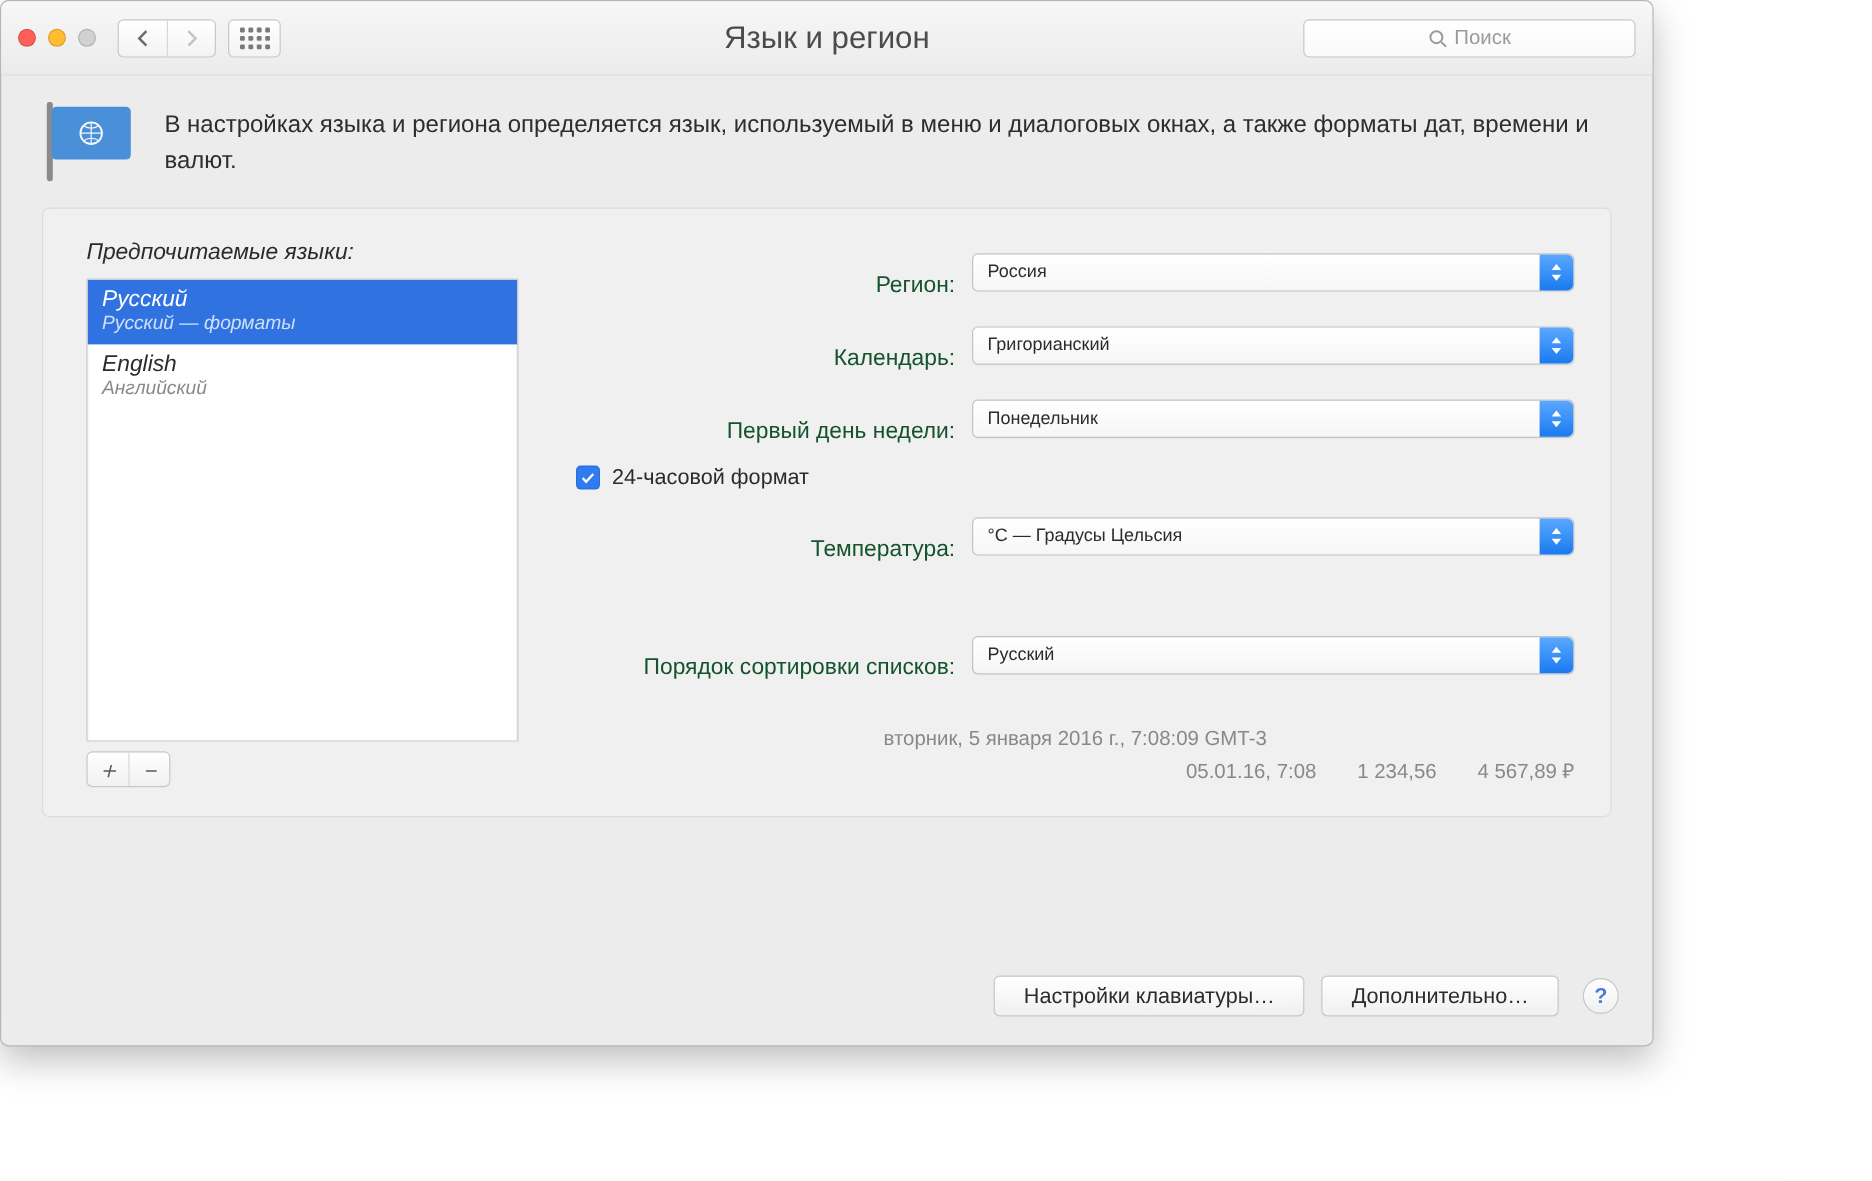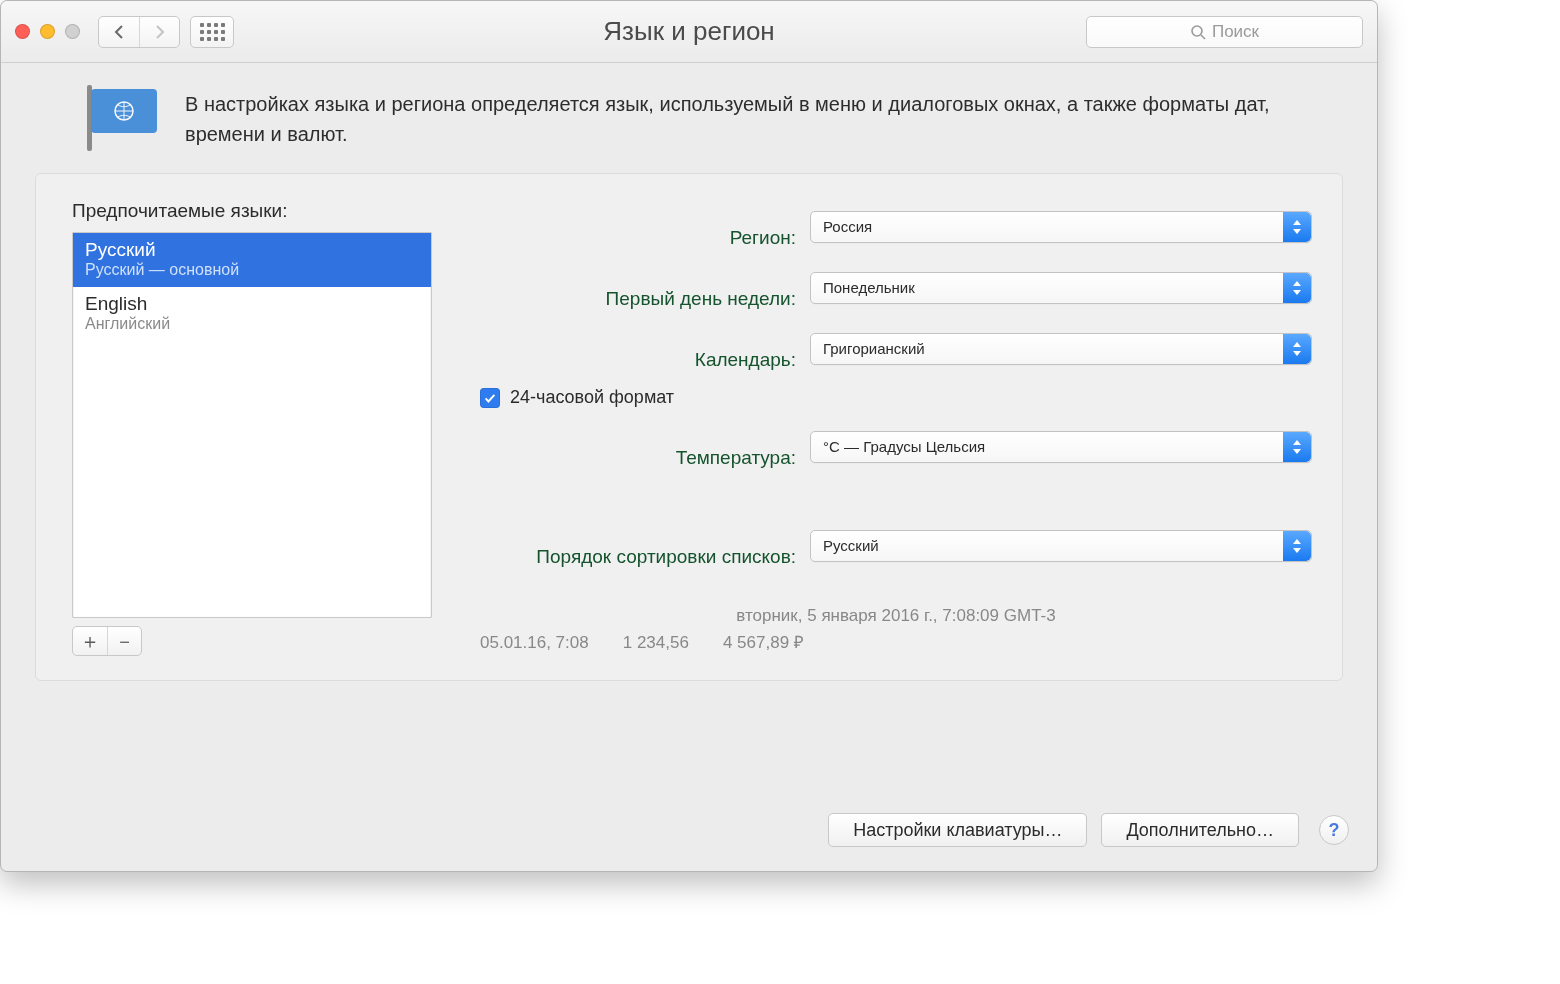--- a/index.html
+++ b/index.html
@@ -75,21 +75,20 @@
     background:linear-gradient(#ffffff,#f9f9f9);
     display:flex; align-items:center; justify-content:center;
     color:#9a9a9a; font-size:17px;
   }
   .search svg{margin-right:6px}
 
   
   .desc-row {
     display:flex; align-items:flex-start; gap:24px;
     padding: 26px 42px 8px 38px;
-    margin-left: 48px;
   }
   .flag {
     width:74px; height:54px; position:relative; flex-shrink:0;
     display:flex; align-items:flex-start;
   }
   .flag-pole{width:5px;height:66px;background:#8a8a8a;border-radius:2px;margin-top:-4px}
   .flag-cloth{
     width:66px;height:44px;background:#4a90d9;border-radius:4px;
     margin-left:-1px;
     display:flex;align-items:center;justify-content:center;
@@ -100,21 +99,21 @@
   
   .group {
     margin: 16px 34px 0 34px;
     border:1px solid #dcdcdc;
     border-radius:6px;
     background:#f0f0f0;
     padding: 26px 30px 24px 36px;
     display:flex;
     gap:48px;
   }
-  .left-col { width:360px; flex-shrink:0; }
+  .left-col { width:360px; flex-shrink:0;font-style:italic; }
   .left-label { font-size:19px; color:#2b2b2b; margin-bottom:10px; }
   .lang-list {
     border:1px solid #c9c9c9; background:#fff; height:386px;
     border-radius:1px; overflow:hidden;
     box-shadow: inset 0 1px 2px rgba(0,0,0,0.15);
   }
   .lang-item { padding:6px 12px 8px 12px; }
   .lang-item .lang-name{font-size:19px}
   .lang-item .lang-sub{font-size:16px}
   .lang-item.sel{background:#2f72e0;color:#fff}
@@ -155,21 +154,21 @@
   .chk {
     width:20px;height:20px;border-radius:4px;background:#2f7bf0;
     display:flex;align-items:center;justify-content:center;
     box-shadow:inset 0 0 0 1px rgba(0,0,0,0.1);
   }
   .chk svg{width:14px;height:14px}
   .spacer{height:38px}
   .preview{
     margin-top:18px;text-align:center;color:#888;font-size:17px;line-height:1.6;
   }
-  .preview .row2{display:flex;justify-content:flex-start;gap:34px}
+  .preview .row2{display:flex;justify-content:flex-end;gap:34px}
 
   
   .footer{
     margin-top:auto;
     display:flex;justify-content:flex-end;align-items:center;
     gap:14px;padding:18px 28px 24px 0;
   }
   .push-btn{
     height:34px;padding:0 24px;border:1px solid #c8c8c8;border-radius:5px;
     background:linear-gradient(#ffffff,#f0f0f0);font-size:18px;color:#2b2b2b;
@@ -243,21 +242,21 @@
     </div>
     <div class="desc-text">В настройках языка и региона определяется язык, используемый в меню и диалоговых окнах, а также форматы дат, времени и валют.</div>
   </div>
 
   <div class="group">
     <div class="left-col">
       <div class="left-label">Предпочитаемые языки:</div>
       <div class="lang-list">
         <div class="lang-item sel">
           <div class="lang-name">Русский</div>
-          <div class="lang-sub">Русский — основной</div>
+          <div class="lang-sub">Русский — форматы</div>
         </div>
         <div class="lang-item">
           <div class="lang-name">English</div>
           <div class="lang-sub">Английский</div>
         </div>
       </div>
       <div class="addremove">
         <div>＋</div>
         <div>－</div>
       </div>
@@ -265,30 +264,30 @@
 
     <div class="right-col">
       <div class="form-row">
         <div class="lbl">Регион:</div>
         <div class="popup">
           <span>Россия</span>
           <div class="cap"></div>
         </div>
       </div>
       <div class="form-row">
+        <div class="lbl">Календарь:</div>
+        <div class="popup">
+          <span>Григорианский</span>
+          <div class="cap"></div>
+        </div>
+      </div>
+      <div class="form-row">
         <div class="lbl">Первый день недели:</div>
         <div class="popup">
           <span>Понедельник</span>
-          <div class="cap"></div>
-        </div>
-      </div>
-      <div class="form-row">
-        <div class="lbl">Календарь:</div>
-        <div class="popup">
-          <span>Григорианский</span>
           <div class="cap"></div>
         </div>
       </div>
       <div class="form-row">
         <div class="chk-row">
           <div class="chk">
             <svg viewBox="0 0 16 16">
                 <path d="M3 8.5 6.2 12 13 4.5" fill="none" stroke="#fff" stroke-width="2.2"></path>
               </svg>
           </div>

